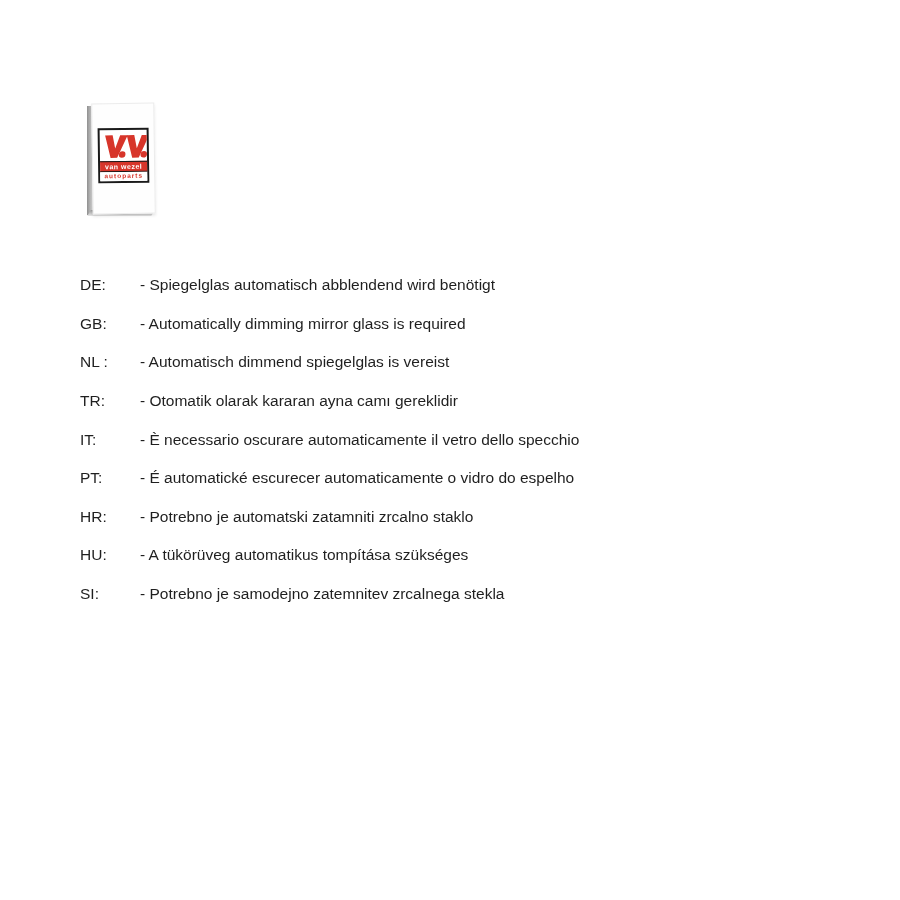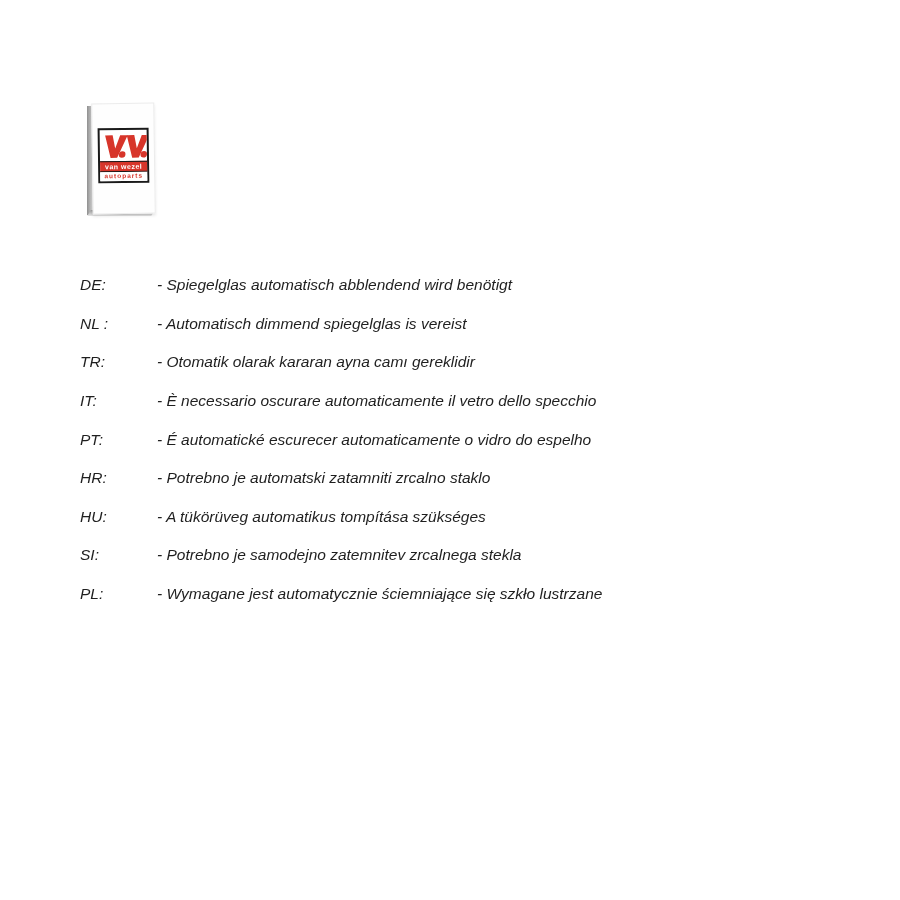--- a/index.html
+++ b/index.html
@@ -101,29 +101,27 @@
     top: 266px;
     width: 760px;
   }
   .row {
     display: flex;
     align-items: center;
     height: 38.65px;
     font-size: 15.5px;
     line-height: 38.65px;
     white-space: nowrap;
-    font-style: italic;
   }
   .code {
     width: 60px;
     flex: 0 0 60px;
   }
   .text {
     flex: 1;
-    margin-left: 17px;
   }
 </style>
 </head>
 <body>
 
 <div class="page">
 
   <div class="card-wrap">
     <div class="card-spine-left"></div>
     <div class="card-edge-bottom"></div>
@@ -142,20 +140,24 @@
       </div>
     </div>
   </div>
 
   <div class="list">
       <div class="row">
         <span class="code">DE:</span>
         <span class="text">- Spiegelglas automatisch abblendend wird benötigt</span>
       </div>
       <div class="row">
+        <span class="code">GB:</span>
+        <span class="text">- Automatically dimming mirror glass is required</span>
+      </div>
+      <div class="row">
         <span class="code">NL :</span>
         <span class="text">- Automatisch dimmend spiegelglas is vereist</span>
       </div>
       <div class="row">
         <span class="code">TR:</span>
         <span class="text">- Otomatik olarak kararan ayna camı gereklidir</span>
       </div>
       <div class="row">
         <span class="code">IT:</span>
         <span class="text">- È necessario oscurare automaticamente il vetro dello specchio</span>
@@ -169,19 +171,15 @@
         <span class="text">- Potrebno je automatski zatamniti zrcalno staklo</span>
       </div>
       <div class="row">
         <span class="code">HU:</span>
         <span class="text">- A tükörüveg automatikus tompítása szükséges</span>
       </div>
       <div class="row">
         <span class="code">SI:</span>
         <span class="text">- Potrebno je samodejno zatemnitev zrcalnega stekla</span>
       </div>
-      <div class="row">
-        <span class="code">PL:</span>
-        <span class="text">- Wymagane jest automatycznie ściemniające się szkło lustrzane</span>
-      </div>
     </div>
 
 </div>
 
 </body></html>

